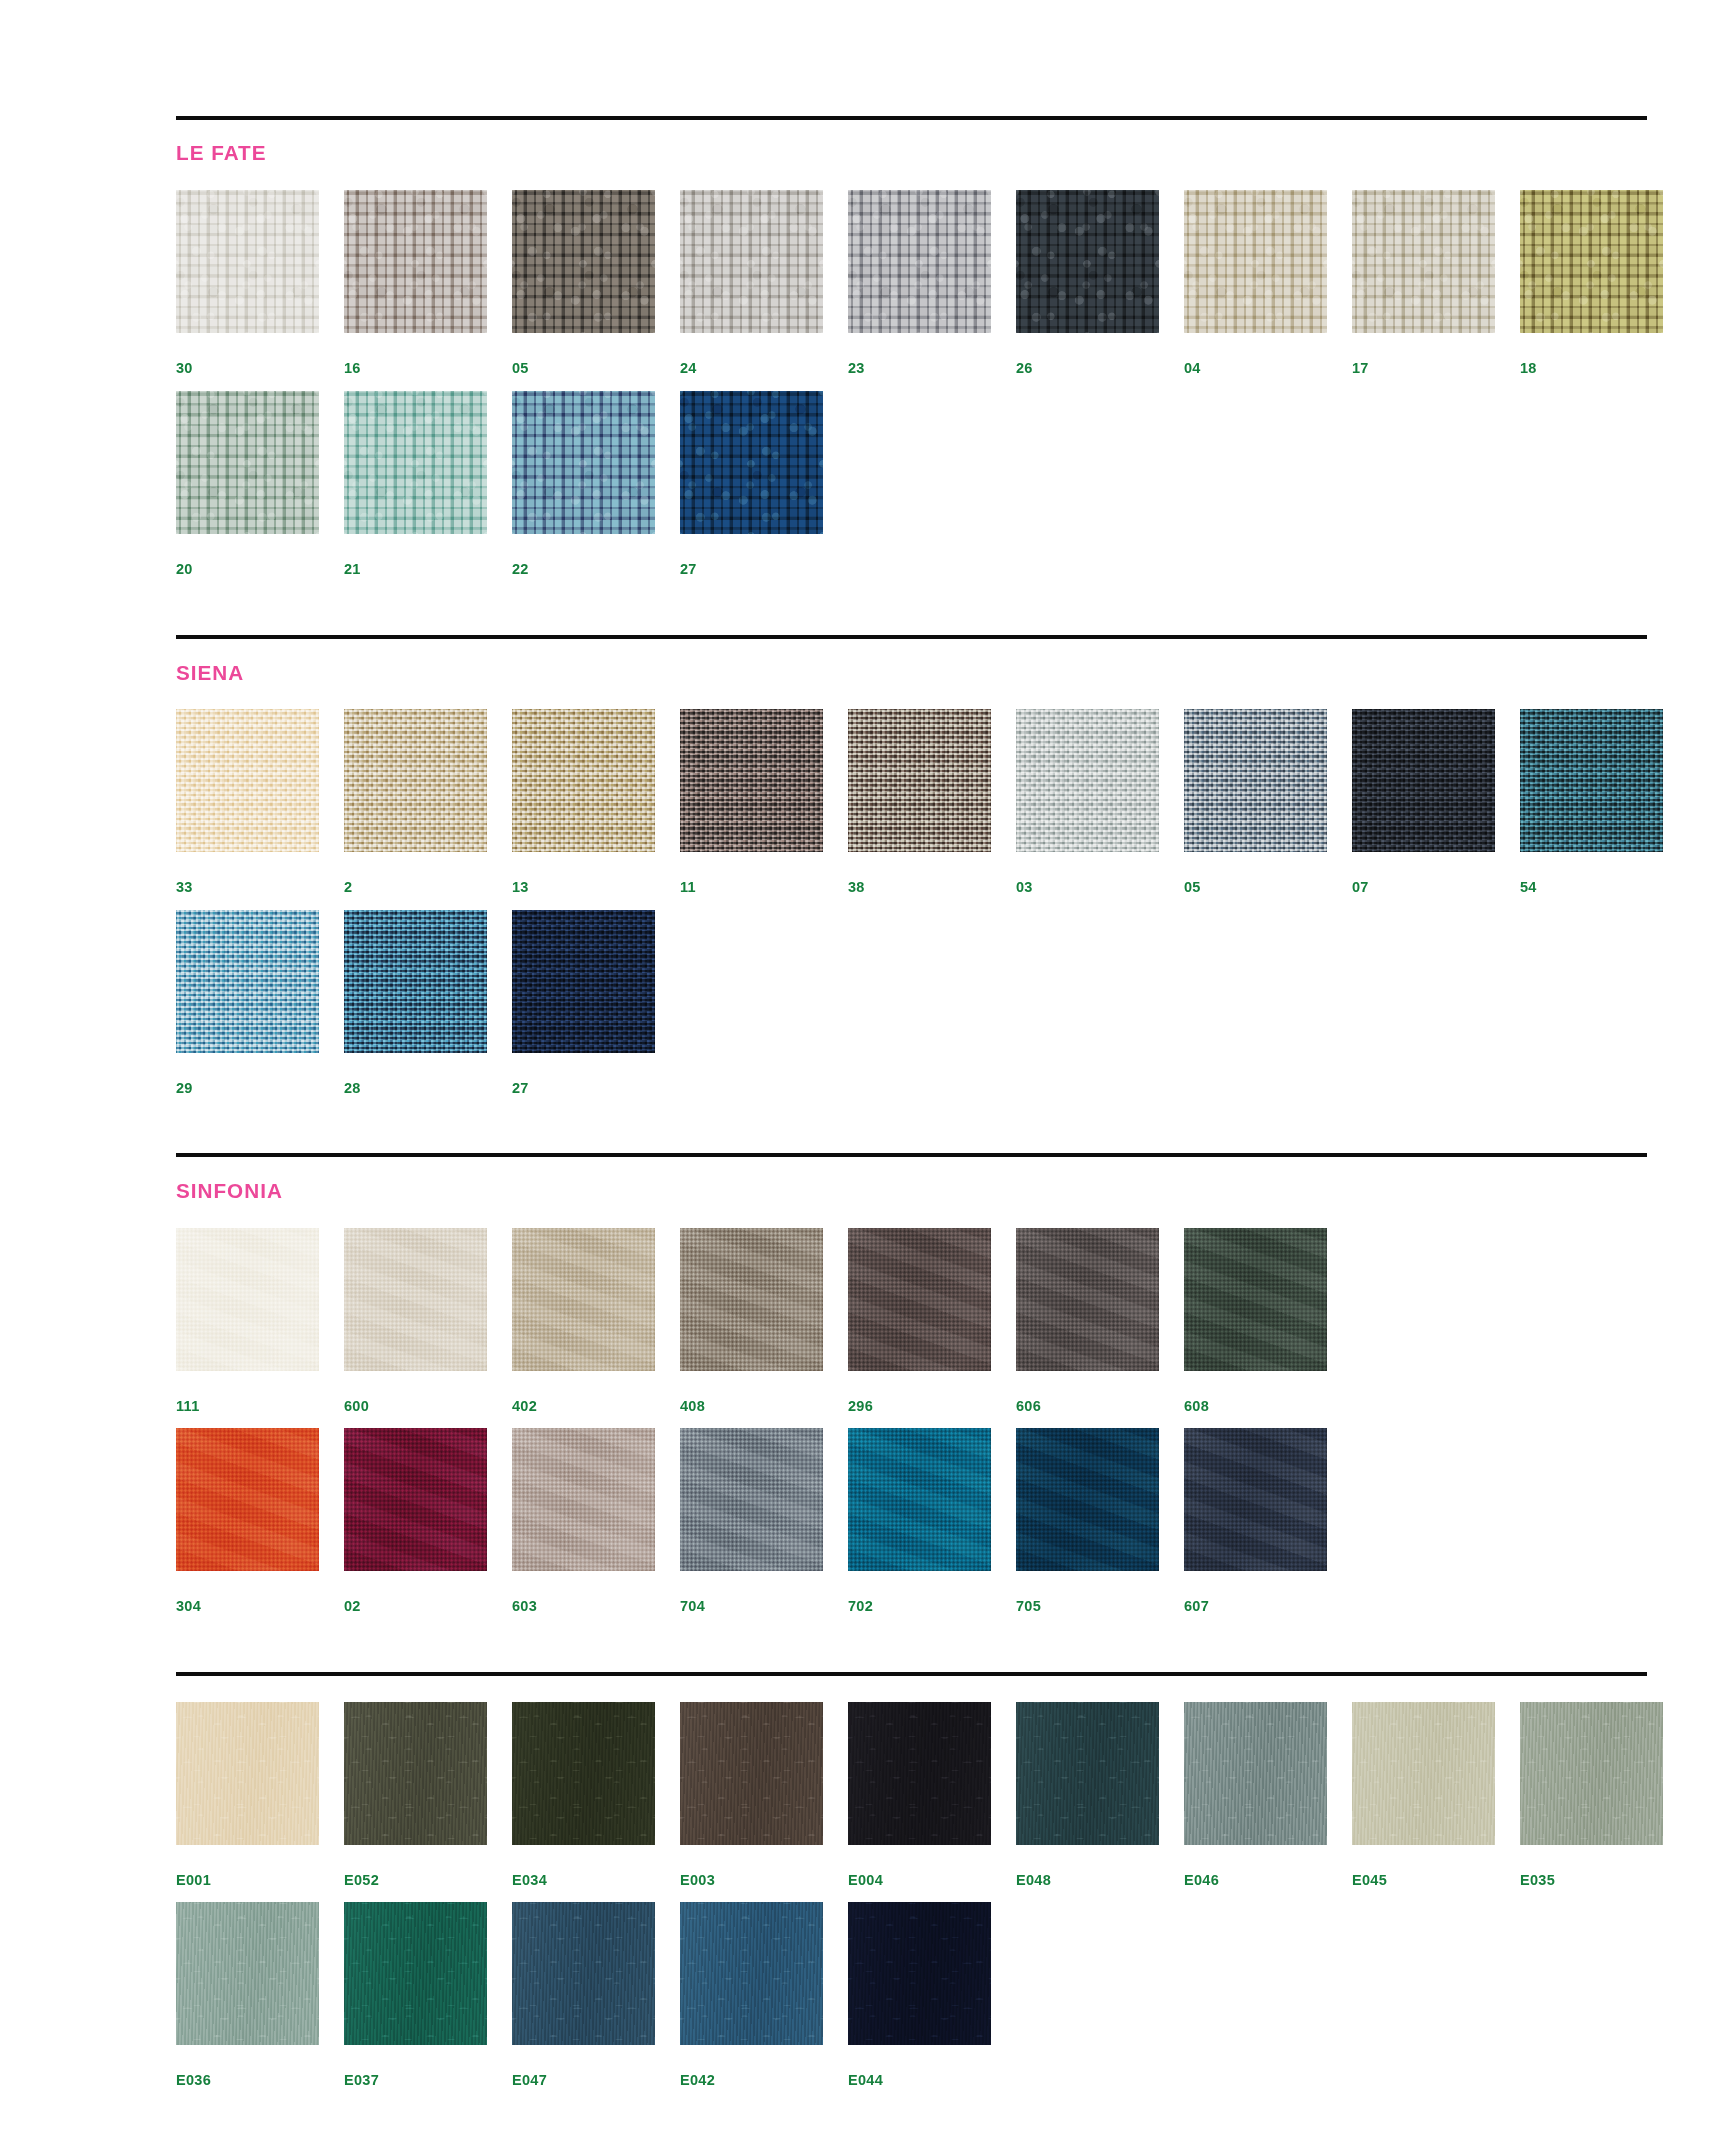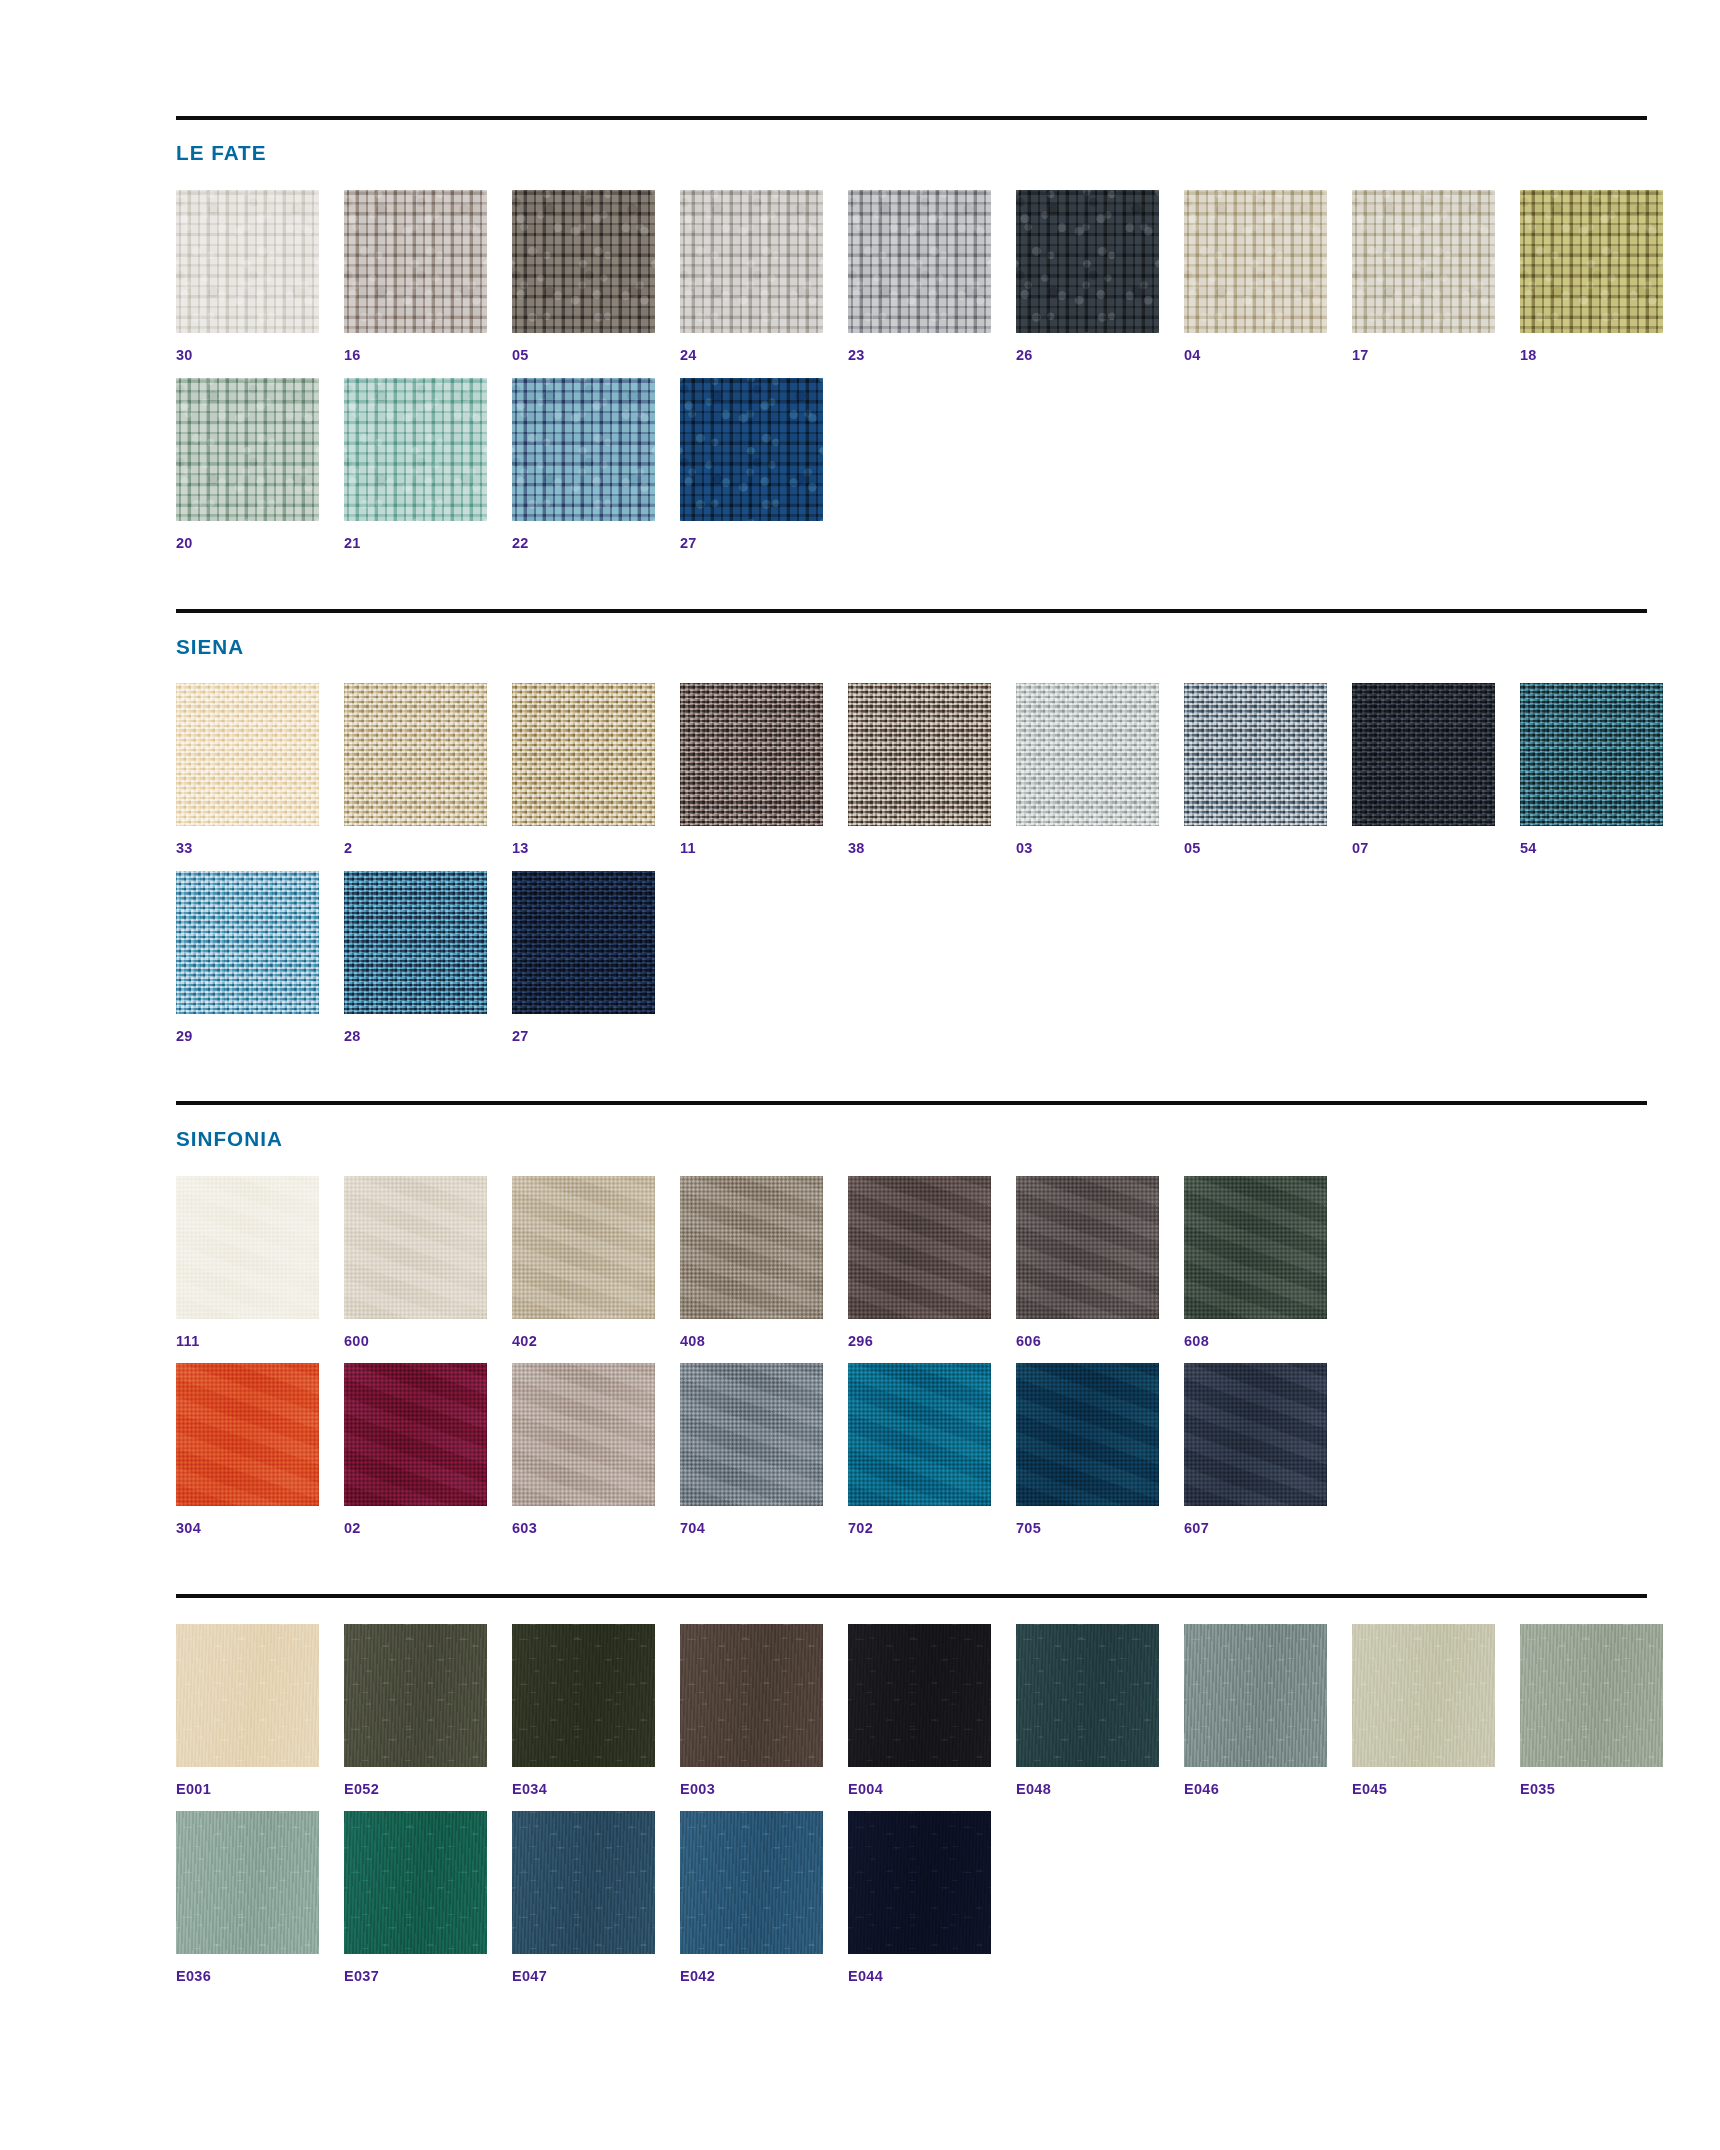--- a/index.html
+++ b/index.html
@@ -37,21 +37,21 @@
   .section-rule {
     width: 100%;
     height: 4.1px;
     background: #0d0d0d;
   }
 
   .section-title {
     font-size: 20.7px;
     font-weight: 700;
     letter-spacing: 1px;
-    color: #0369a1;
+    color: #ec4899;
     padding-top: 23.4px;
     padding-bottom: 0;
     line-height: 1;
     font-stretch: condensed;
   }
 
   .rows { margin-top: 26px; }
 
   .swatch-row {
     display: flex;
@@ -67,25 +67,25 @@
 
   .swatch-chip {
     width: 143px;
     height: 143px;
     position: relative;
     overflow: hidden;
     background-color: #cccccc;
   }
 
   .swatch-label {
-    margin-top: 15px;
+    margin-top: 28px;
     font-size: 14.5px;
     font-weight: 700;
     letter-spacing: 0.3px;
-    color: #4c1d95;
+    color: #15803d;
     line-height: 1;
     font-stretch: condensed;
   }
 
   
 
   
   .tex-lefate::before,
   .tex-lefate::after {
     content: "";

